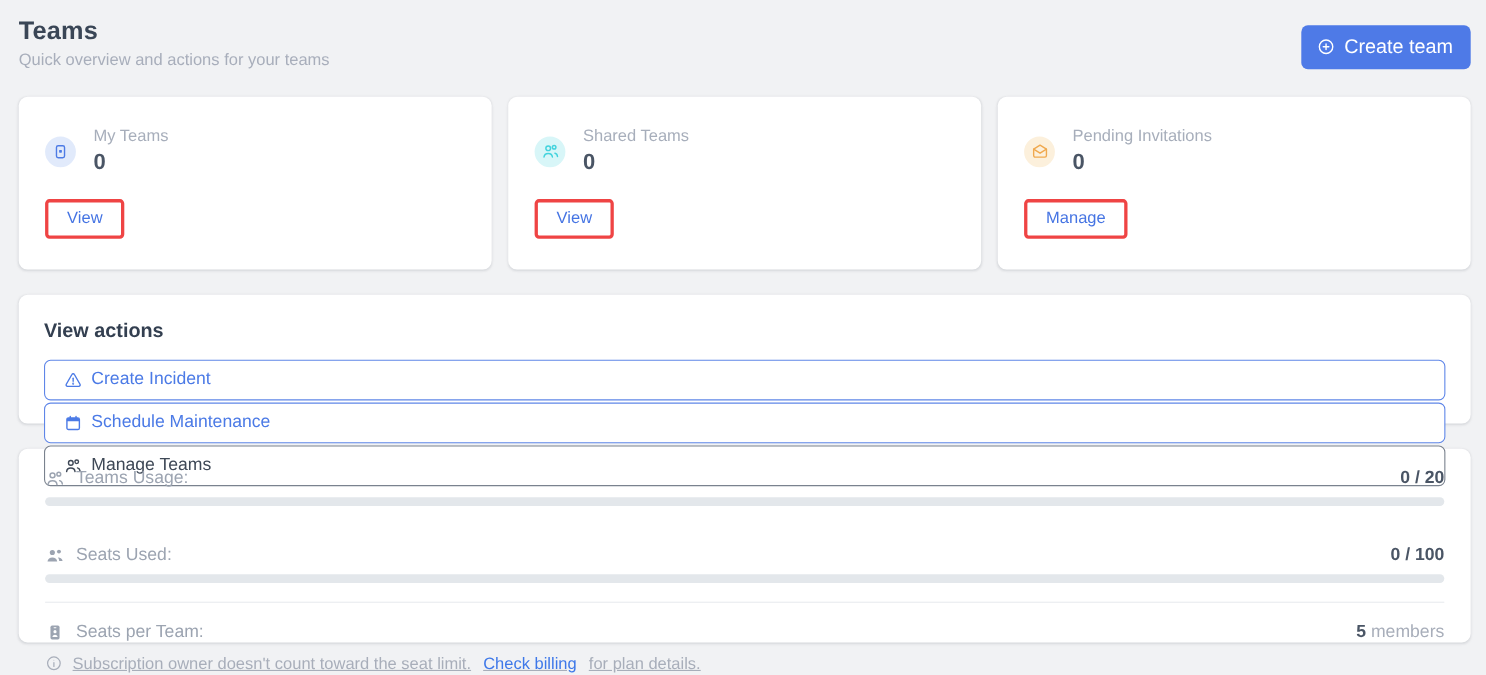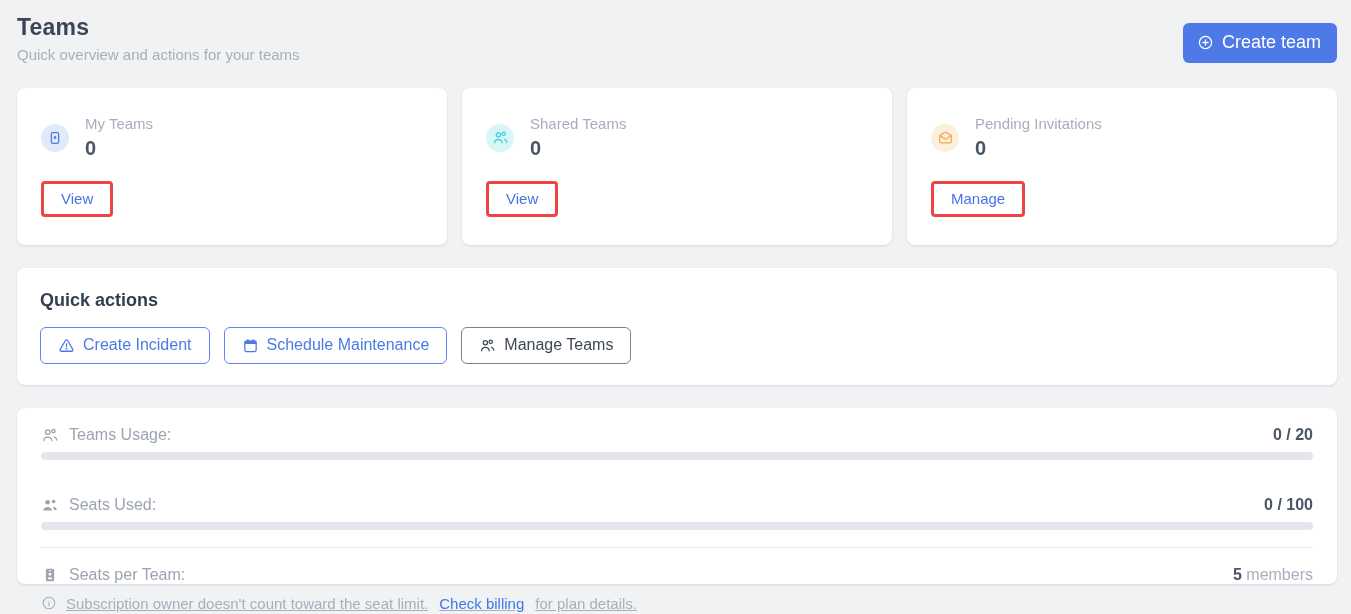--- a/index.html
+++ b/index.html
@@ -39,21 +39,21 @@
   .stat-value { font-size:20px; font-weight:700; color:#4A5565; margin-top:5px; }
   .btn-outline {
     background:#FFFFFF; border:3px solid #ef4444; color:#4574E3;
     border-radius:4px; padding:6px 17px 7px; font-size:15px; margin-top:21px;
     font-family:inherit; cursor:pointer;
   }
 
   
   .qa-card { margin-top:23px; height:117px; padding:22px 23px 24px; }
   .qa-title { font-size:18px; font-weight:600; color:#333F50; }
-  .qa-buttons { display:flex; gap:14px; margin-top:16px; }
+  .qa-buttons { display:flex; gap:2px; margin-top:16px;flex-direction:column; }
   .qa-btn {
     display:inline-flex; align-items:center; gap:8px;
     background:#FFFFFF; border-radius:6px; padding:8px 17px 9px;
     font-size:16px; font-family:inherit; cursor:pointer;
   }
   .qa-blue    { border:1px solid #5F86E8; color:#4B7AE6; }
   .qa-neutral { border:1px solid #7A828E; color:#3E4856; }
 
   
   .usage-card { margin-top:23px; height:176px; padding:16px 24px 10px; }
@@ -140,21 +140,21 @@
           <div class="stat-label">Pending Invitations</div>
           <div class="stat-value">0</div>
         </div>
       </div>
       <button class="btn-outline">Manage</button>
     </div>
 
   </div>
 
   <div class="card qa-card">
-    <div class="qa-title">Quick actions</div>
+    <div class="qa-title">View actions</div>
     <div class="qa-buttons">
 
       <button class="qa-btn qa-blue">
         <span>
           <svg width="17" height="17" viewBox="0 0 24 24" fill="none" stroke="currentColor" stroke-width="1.8" stroke-linecap="round" stroke-linejoin="round">
               <path d="M10.4 4.9 3.2 17.4a1.8 1.8 0 0 0 1.6 2.7h14.4a1.8 1.8 0 0 0 1.6-2.7L13.6 4.9a1.8 1.8 0 0 0-3.2 0z"></path>
               <path d="M12 9.6v4"></path>
               <circle cx="12" cy="16.6" r="0.4" fill="currentColor"></circle>
             </svg>
         </span>

